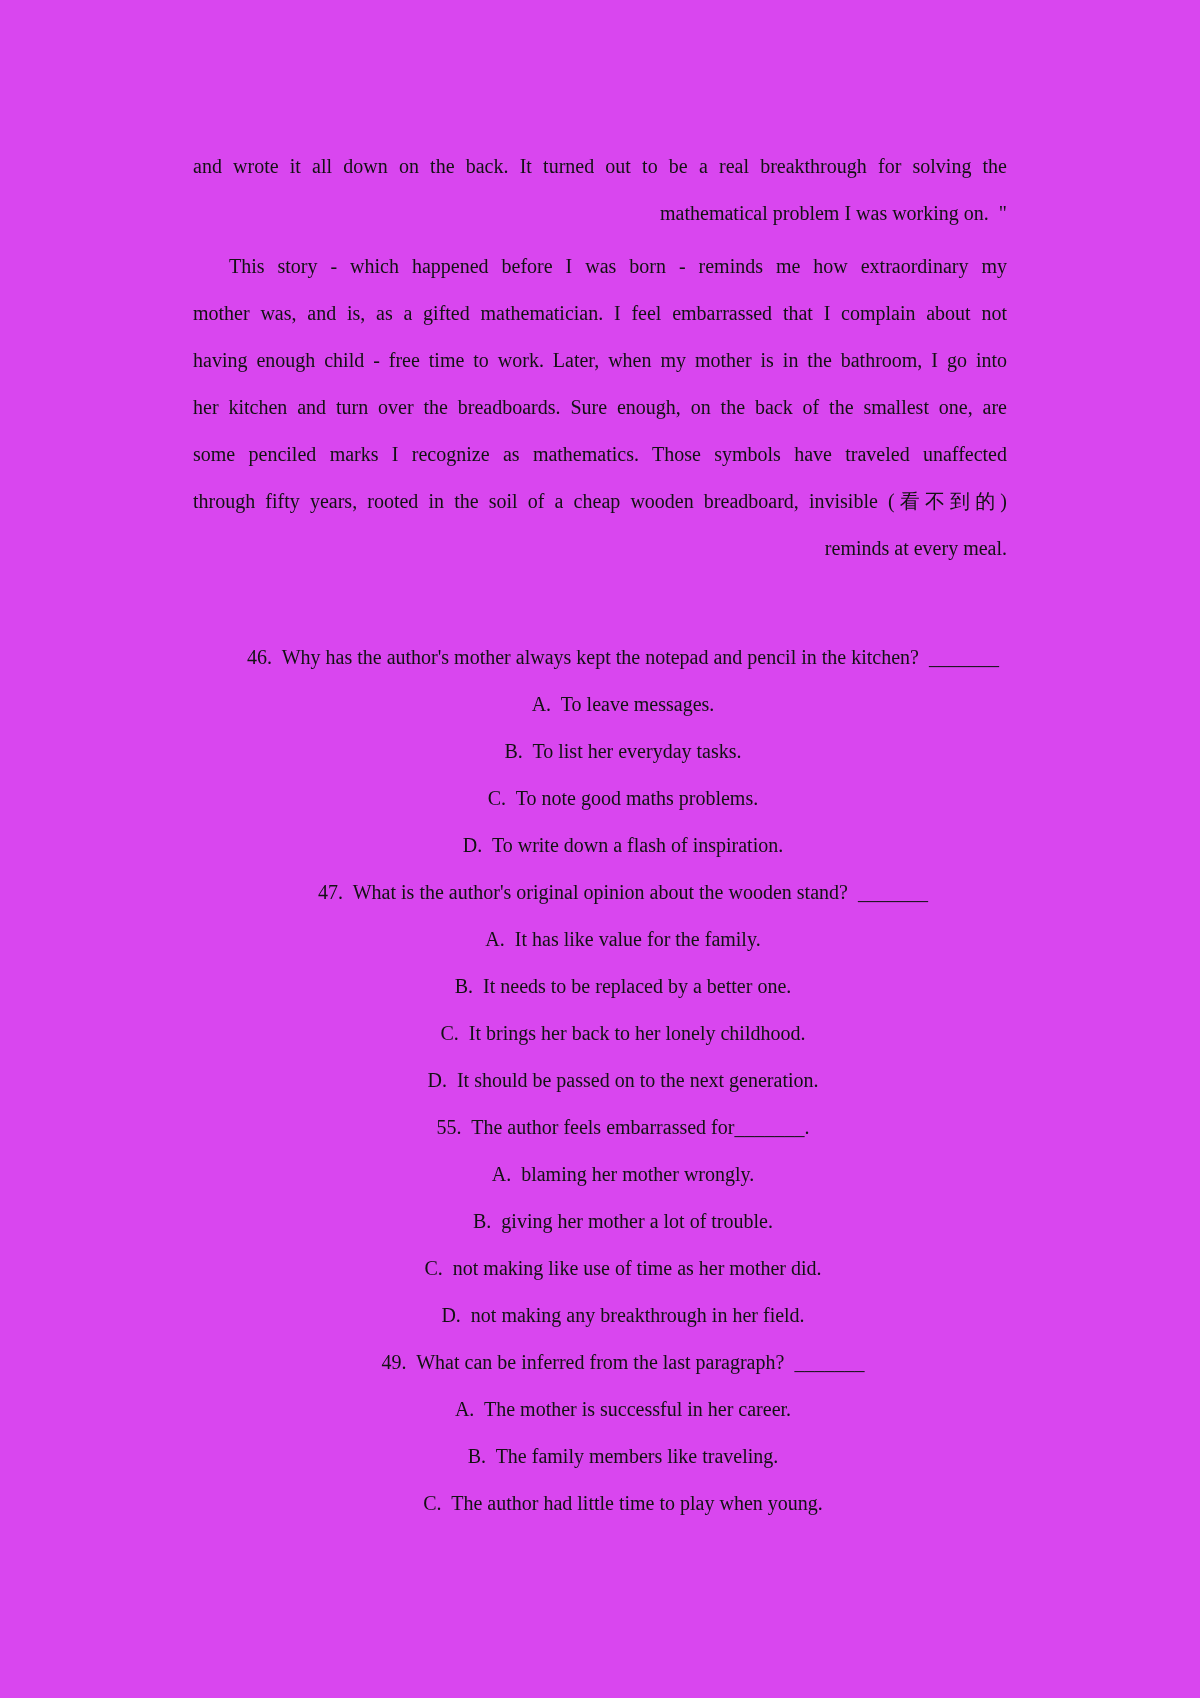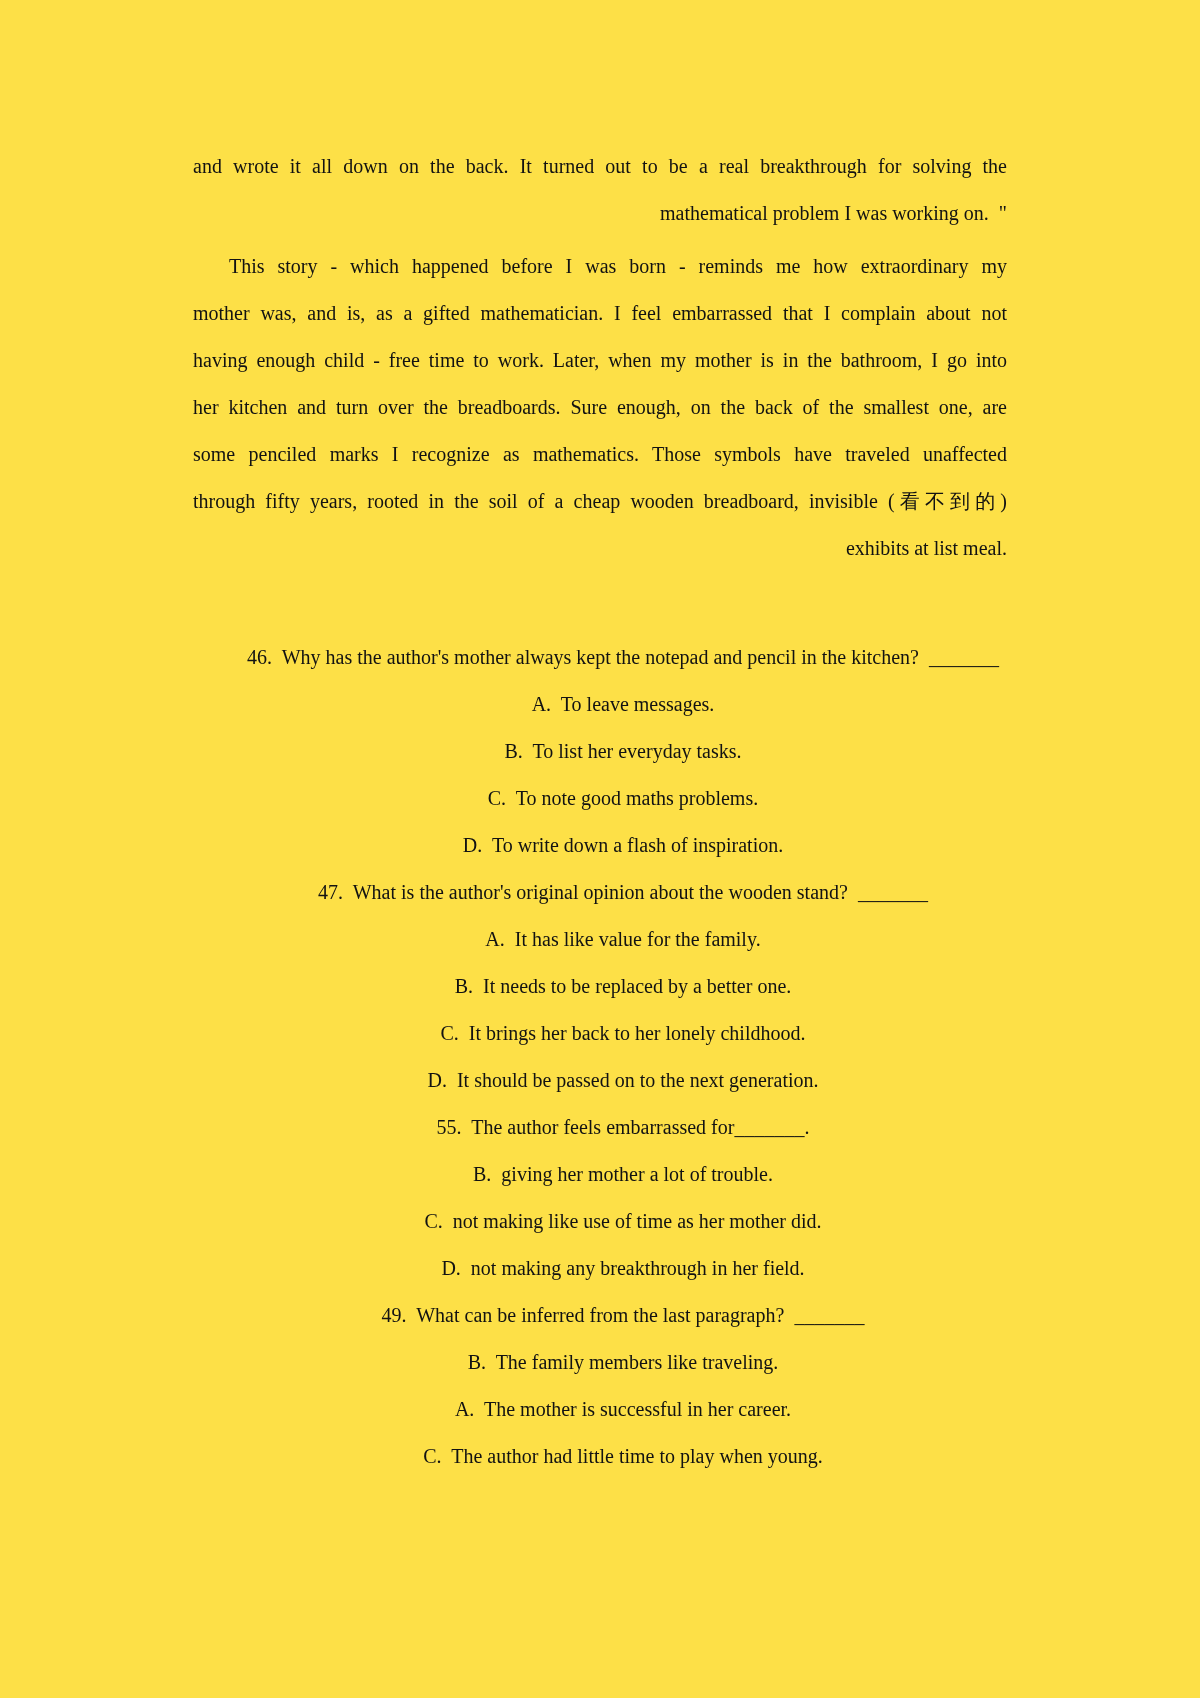--- a/index.html
+++ b/index.html
@@ -4,21 +4,21 @@
 <style>
   html, body {
     margin: 0;
     padding: 0;
     background: #ffffff;
   }
   .page {
     position: relative;
     width: 1200px;
     height: 1698px;
-    background: #fde047;
+    background: #d946ef;
     font-family: "Liberation Serif", "DejaVu Serif", serif;
     color: #121212;
     font-size: 20px;
     overflow: hidden;
   }
   .passage {
     position: absolute;
     top: 143px;
     left: 193px;
     width: 814px;
@@ -59,21 +59,21 @@
       <div class="pline">and wrote it all down on the back. It turned out to be a real breakthrough for solving the</div>
       <div class="plast">mathematical problem I was working on.  "</div>
     </div>
     <div class="para">
       <div class="pline pindent">This story - which happened before I was born - reminds me how extraordinary my</div>
       <div class="pline">mother was, and is, as a gifted mathematician. I feel embarrassed that I complain about not</div>
       <div class="pline">having enough child - free time to work. Later, when my mother is in the bathroom, I go into</div>
       <div class="pline">her kitchen and turn over the breadboards. Sure enough, on the back of the smallest one, are</div>
       <div class="pline">some penciled marks I recognize as mathematics. Those symbols have traveled unaffected</div>
       <div class="pline">through fifty years, rooted in the soil of a cheap wooden breadboard, invisible (看不到的)</div>
-      <div class="plast">exhibits at list meal.</div>
+      <div class="plast">reminds at every meal.</div>
     </div>
   </div>
 
   <div class="questions">
 
     <div class="question">
       <div class="qline">46.  Why has the author's mother always kept the notepad and pencil in the kitchen?  _______</div>
       <div class="qline">A.  To leave messages.</div>
       <div class="qline">B.  To list her everyday tasks.</div>
       <div class="qline">C.  To note good maths problems.</div>
@@ -83,27 +83,28 @@
     <div class="question">
       <div class="qline">47.  What is the author's original opinion about the wooden stand?  _______</div>
       <div class="qline">A.  It has like value for the family.</div>
       <div class="qline">B.  It needs to be replaced by a better one.</div>
       <div class="qline">C.  It brings her back to her lonely childhood.</div>
       <div class="qline">D.  It should be passed on to the next generation.</div>
     </div>
 
     <div class="question">
       <div class="qline">55.  The author feels embarrassed for_______.</div>
+      <div class="qline">A.  blaming her mother wrongly.</div>
       <div class="qline">B.  giving her mother a lot of trouble.</div>
       <div class="qline">C.  not making like use of time as her mother did.</div>
       <div class="qline">D.  not making any breakthrough in her field.</div>
     </div>
 
     <div class="question">
       <div class="qline">49.  What can be inferred from the last paragraph?  _______</div>
+      <div class="qline">A.  The mother is successful in her career.</div>
       <div class="qline">B.  The family members like traveling.</div>
-      <div class="qline">A.  The mother is successful in her career.</div>
       <div class="qline">C.  The author had little time to play when young.</div>
     </div>
 
   </div>
 
 </div>
 
 </body></html>

